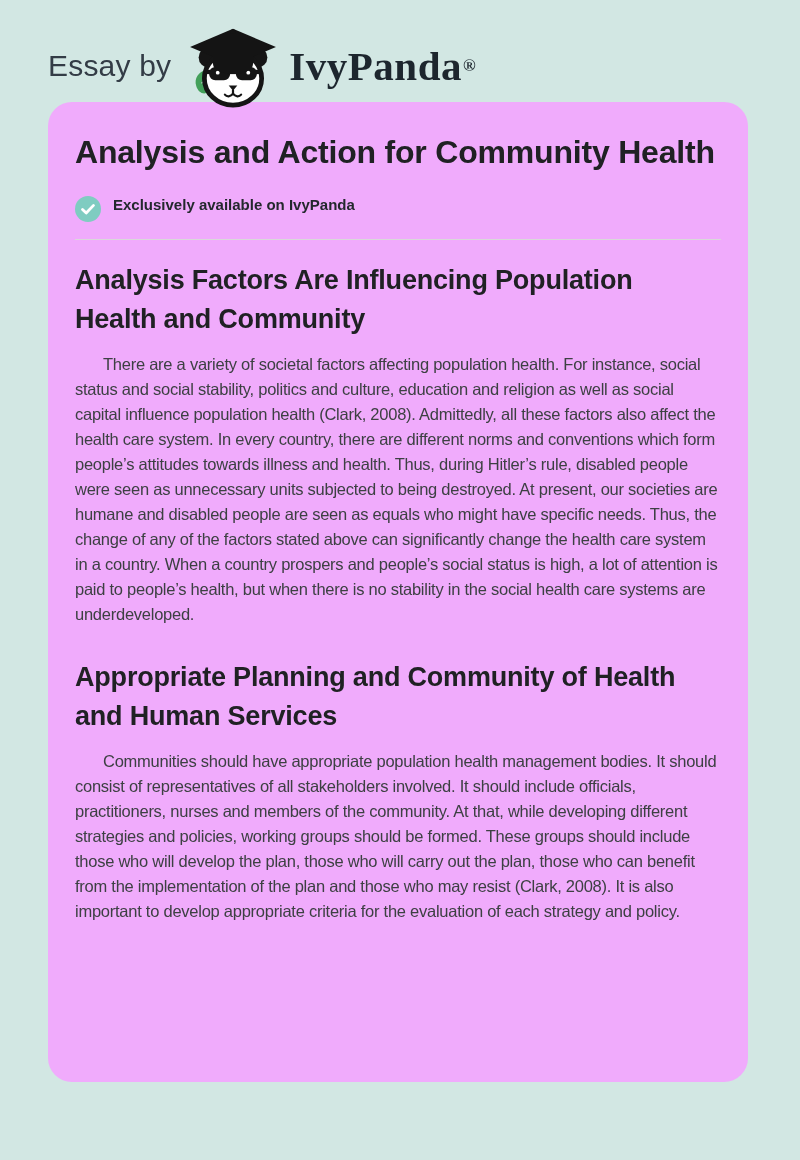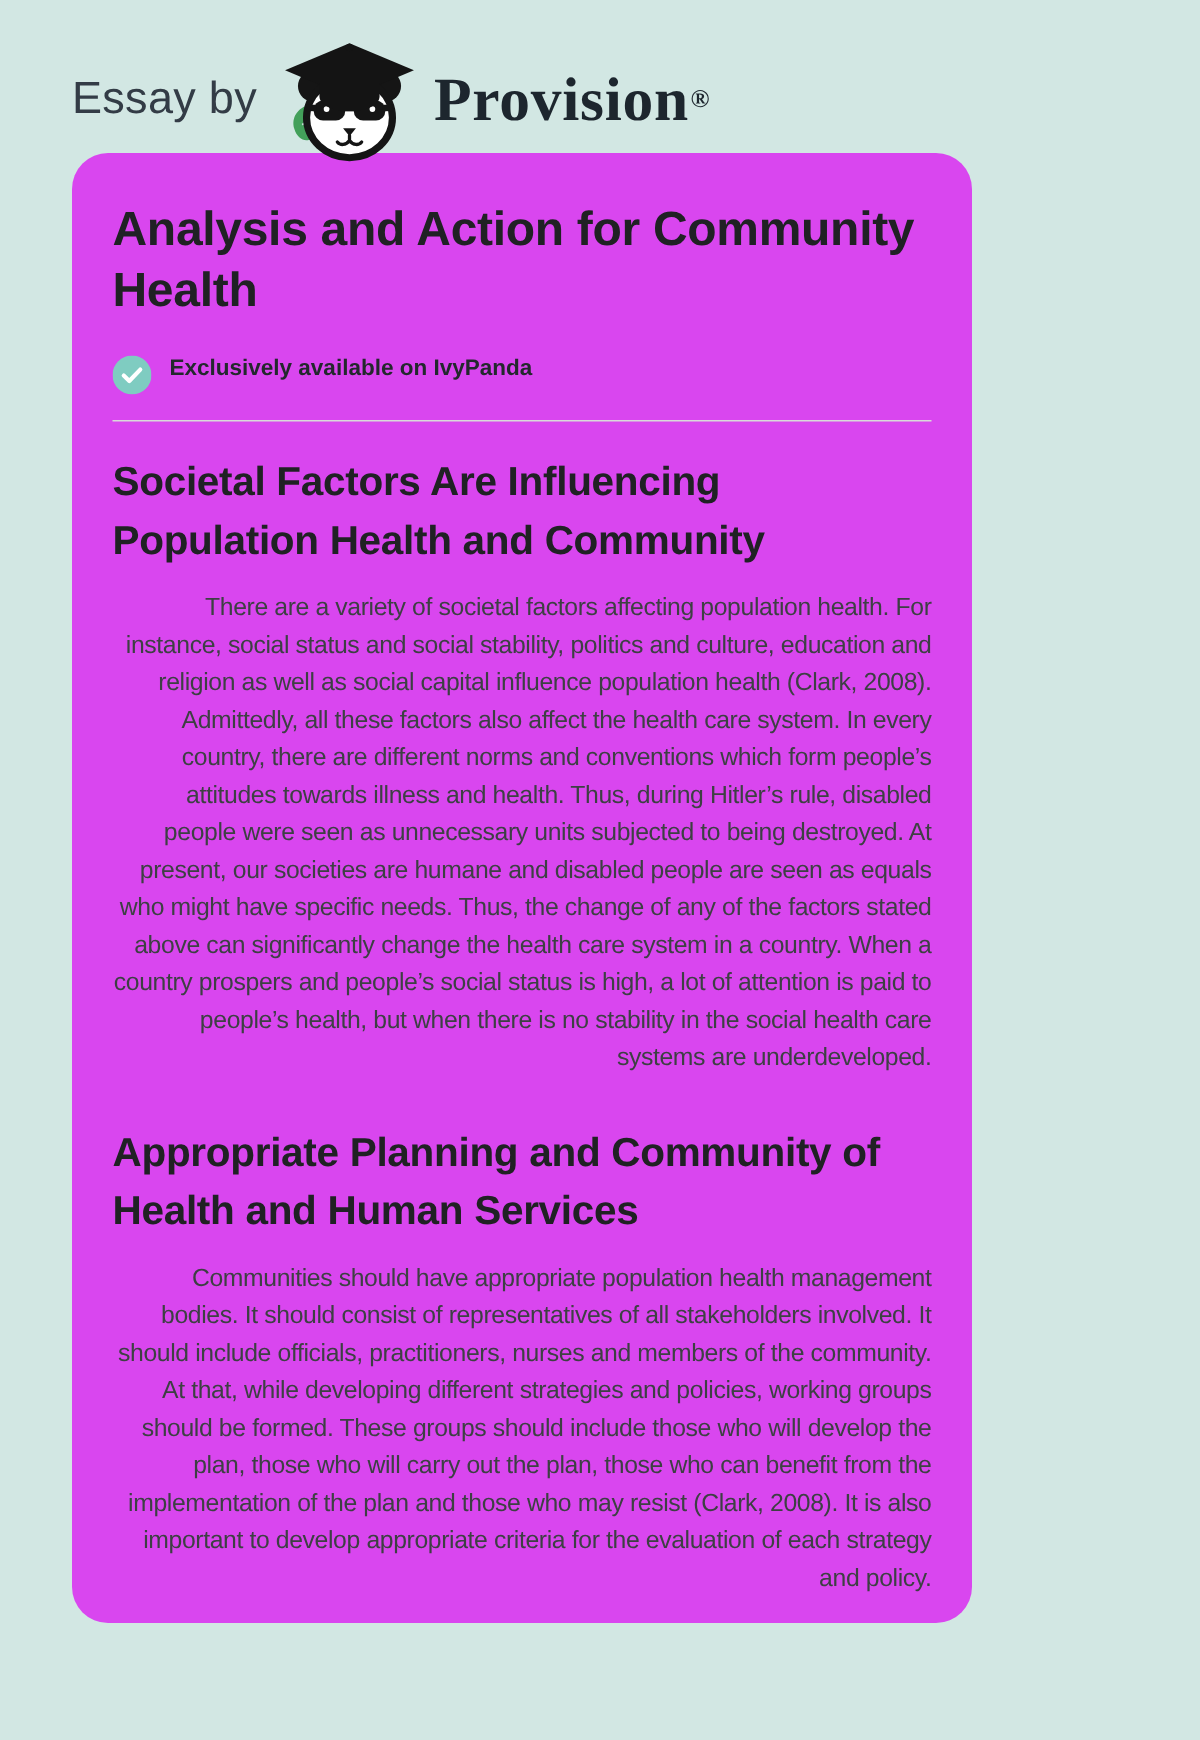--- a/index.html
+++ b/index.html
@@ -37,23 +37,23 @@
     font-family: "Liberation Serif", serif;
     font-weight: 700;
     font-size: 17px;
     color: #1d262e;
     vertical-align: 20px;
     margin-left: 1px;
   }
 
   
   .card {
-    width: 600px; height: 980px;
+    width: 700px; height: 980px;
     margin-left: 48px;
-    background: #d946ef;
+    background: #f0abfc;
     border-radius: 24px;
     padding: 30px 27px 0 27px;
   }
   .article-title {
     font-size: 32px;
     line-height: 41px;
     font-weight: 700;
     color: #202124;
     letter-spacing: -0.2px;
   }
@@ -82,21 +82,21 @@
     margin-top: 21px;
   }
   .section-heading.second { margin-top: 31px; }
   .body-paragraph {
     margin-top: 13px;
     font-size: 16.5px;
     line-height: 25px;
     color: #3d4043;
     text-indent: 28px;
     letter-spacing: -0.25px;
-    text-align: right;
+    text-align: left;
   }
 </style>
 </head>
 <body>
 
 <div class="page">
 
   <div class="brand-row">
     <span class="essay-by">Essay by</span>
 
@@ -125,39 +125,39 @@
         <circle cx="34" cy="51" r="2" fill="#ffffff"></circle>
         <circle cx="66" cy="51" r="2" fill="#ffffff"></circle>
 
         <path d="M45.5 64.5 h9 l-4.5 5.5 Z" fill="#151515"></path>
         <path d="M50 69.5 V73 M50 73 C47.5 76.5 43.5 76.5 41.5 74 M50 73 C52.5 76.5 56.5 76.5 58.5 74" fill="none" stroke="#151515" stroke-width="2.3" stroke-linecap="round"></path>
 
         <path d="M50 5 L95 24 L50 43 L5 24 Z" fill="#141414"></path>
         <path d="M29 33 L29 42 C29 49 40 52.5 50 52.5 C60 52.5 71 49 71 42 L71 33 Z" fill="#141414"></path>
         <circle cx="50" cy="8" r="2.6" fill="#141414"></circle>
       </svg>
-      <span class="brand-name">Provision</span>
+      <span class="brand-name">IvyPanda</span>
         <span class="brand-reg">®</span>
     </span>
   </div>
 
   <div class="card">
 
     <h1 class="article-title">Analysis and Action for Community Health</h1>
 
     <div class="exclusive-row">
       <svg class="check-badge" viewBox="0 0 26 26" aria-hidden="true">
         <circle cx="13" cy="13" r="13" fill="#7fccc1"></circle>
         <path d="M7.5 13.4 L11.2 17 L18.5 9.4" fill="none" stroke="#ffffff" stroke-width="2.8" stroke-linecap="round" stroke-linejoin="round"></path>
       </svg>
       <span class="exclusive-text">Exclusively available on IvyPanda</span>
     </div>
 
     <hr class="divider">
 
-    <h2 class="section-heading">Societal Factors Are Influencing Population Health and Community</h2>
+    <h2 class="section-heading">Analysis Factors Are Influencing Population Health and Community</h2>
     <p class="body-paragraph">There are a variety of societal factors affecting population health. For instance, social status and social stability, politics and culture, education and religion as well as social capital influence population health (Clark, 2008). Admittedly, all these factors also affect the health care system. In every country, there are different norms and conventions which form people’s attitudes towards illness and health. Thus, during Hitler’s rule, disabled people were seen as unnecessary units subjected to being destroyed. At present, our societies are humane and disabled people are seen as equals who might have specific needs. Thus, the change of any of the factors stated above can significantly change the health care system in a country. When a country prospers and people’s social status is high, a lot of attention is paid to people’s health, but when there is no stability in the social health care systems are underdeveloped.</p>
 
     <h2 class="section-heading second">Appropriate Planning and Community of Health and Human Services</h2>
     <p class="body-paragraph">Communities should have appropriate population health management bodies. It should consist of representatives of all stakeholders involved. It should include officials, practitioners, nurses and members of the community. At that, while developing different strategies and policies, working groups should be formed. These groups should include those who will develop the plan, those who will carry out the plan, those who can benefit from the implementation of the plan and those who may resist (Clark, 2008). It is also important to develop appropriate criteria for the evaluation of each strategy and policy.</p>
 
   </div>
 </div>
 
 </body></html>

